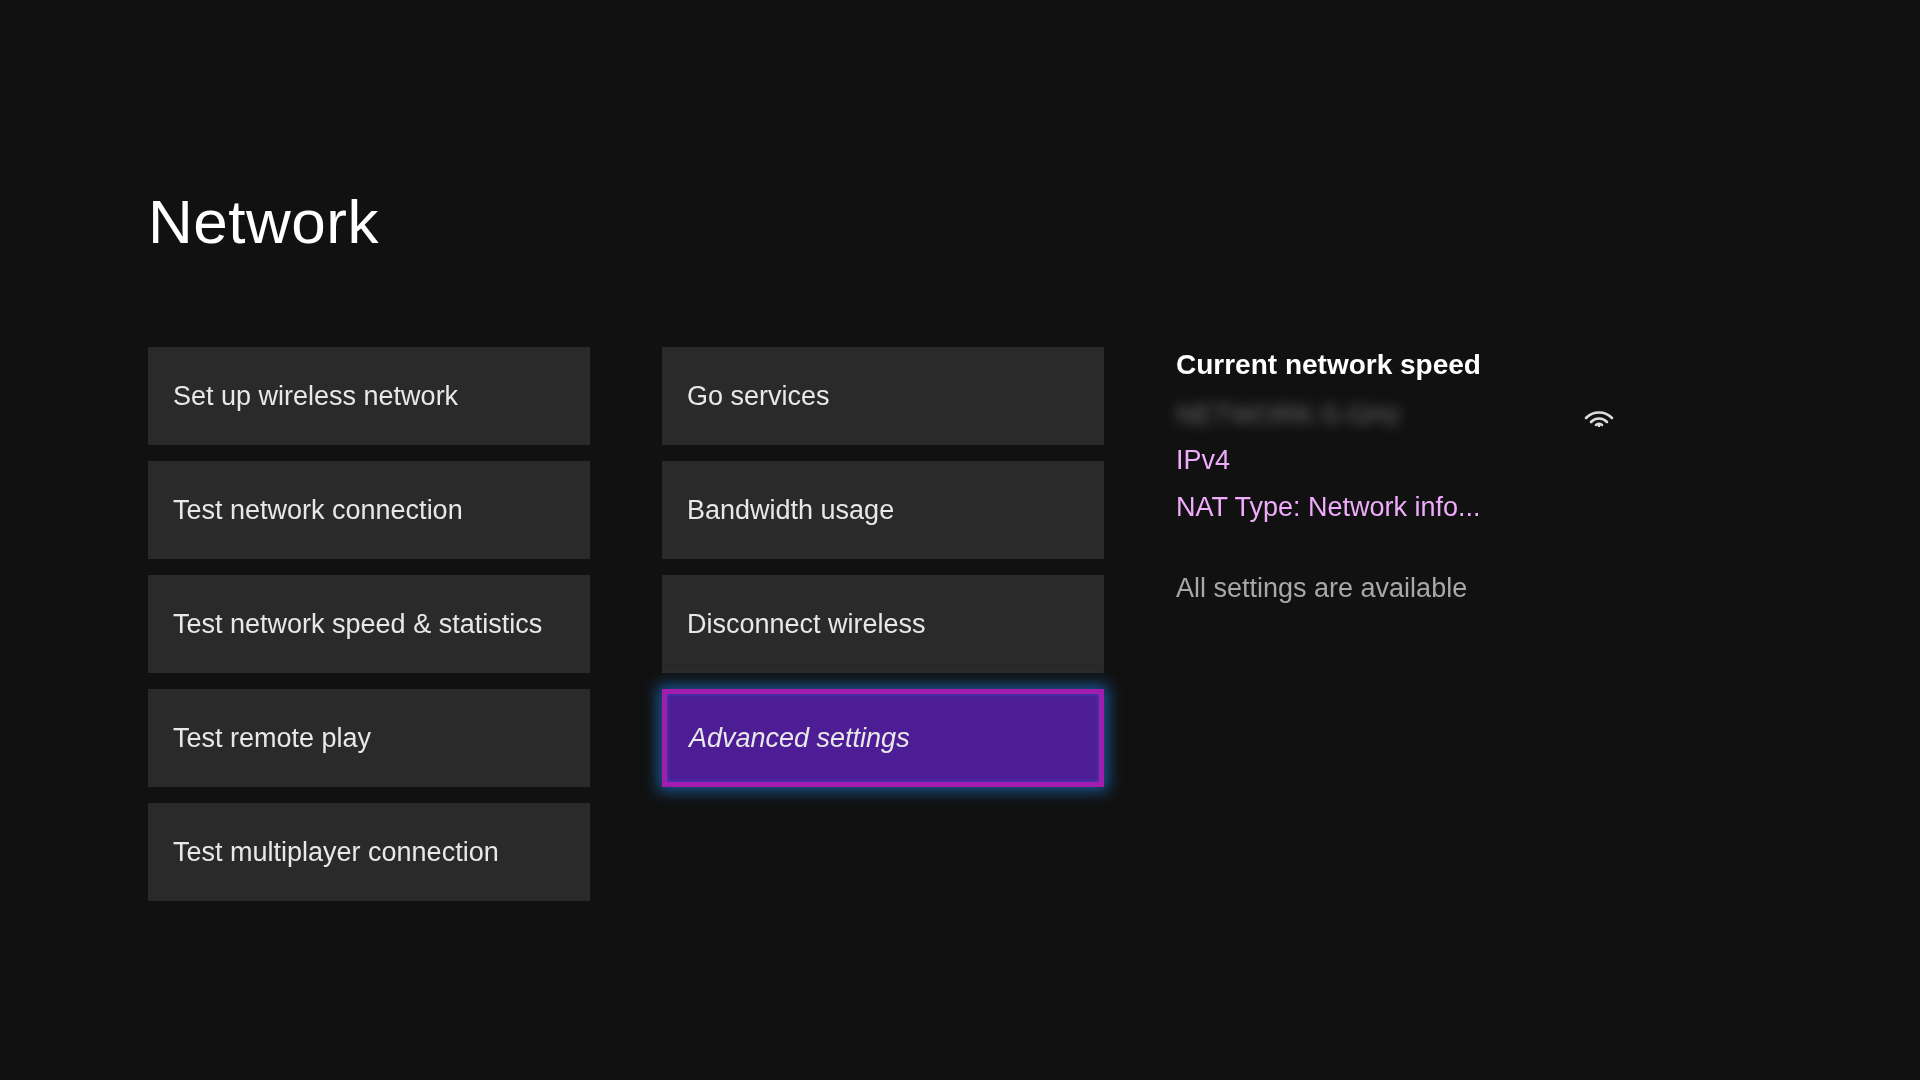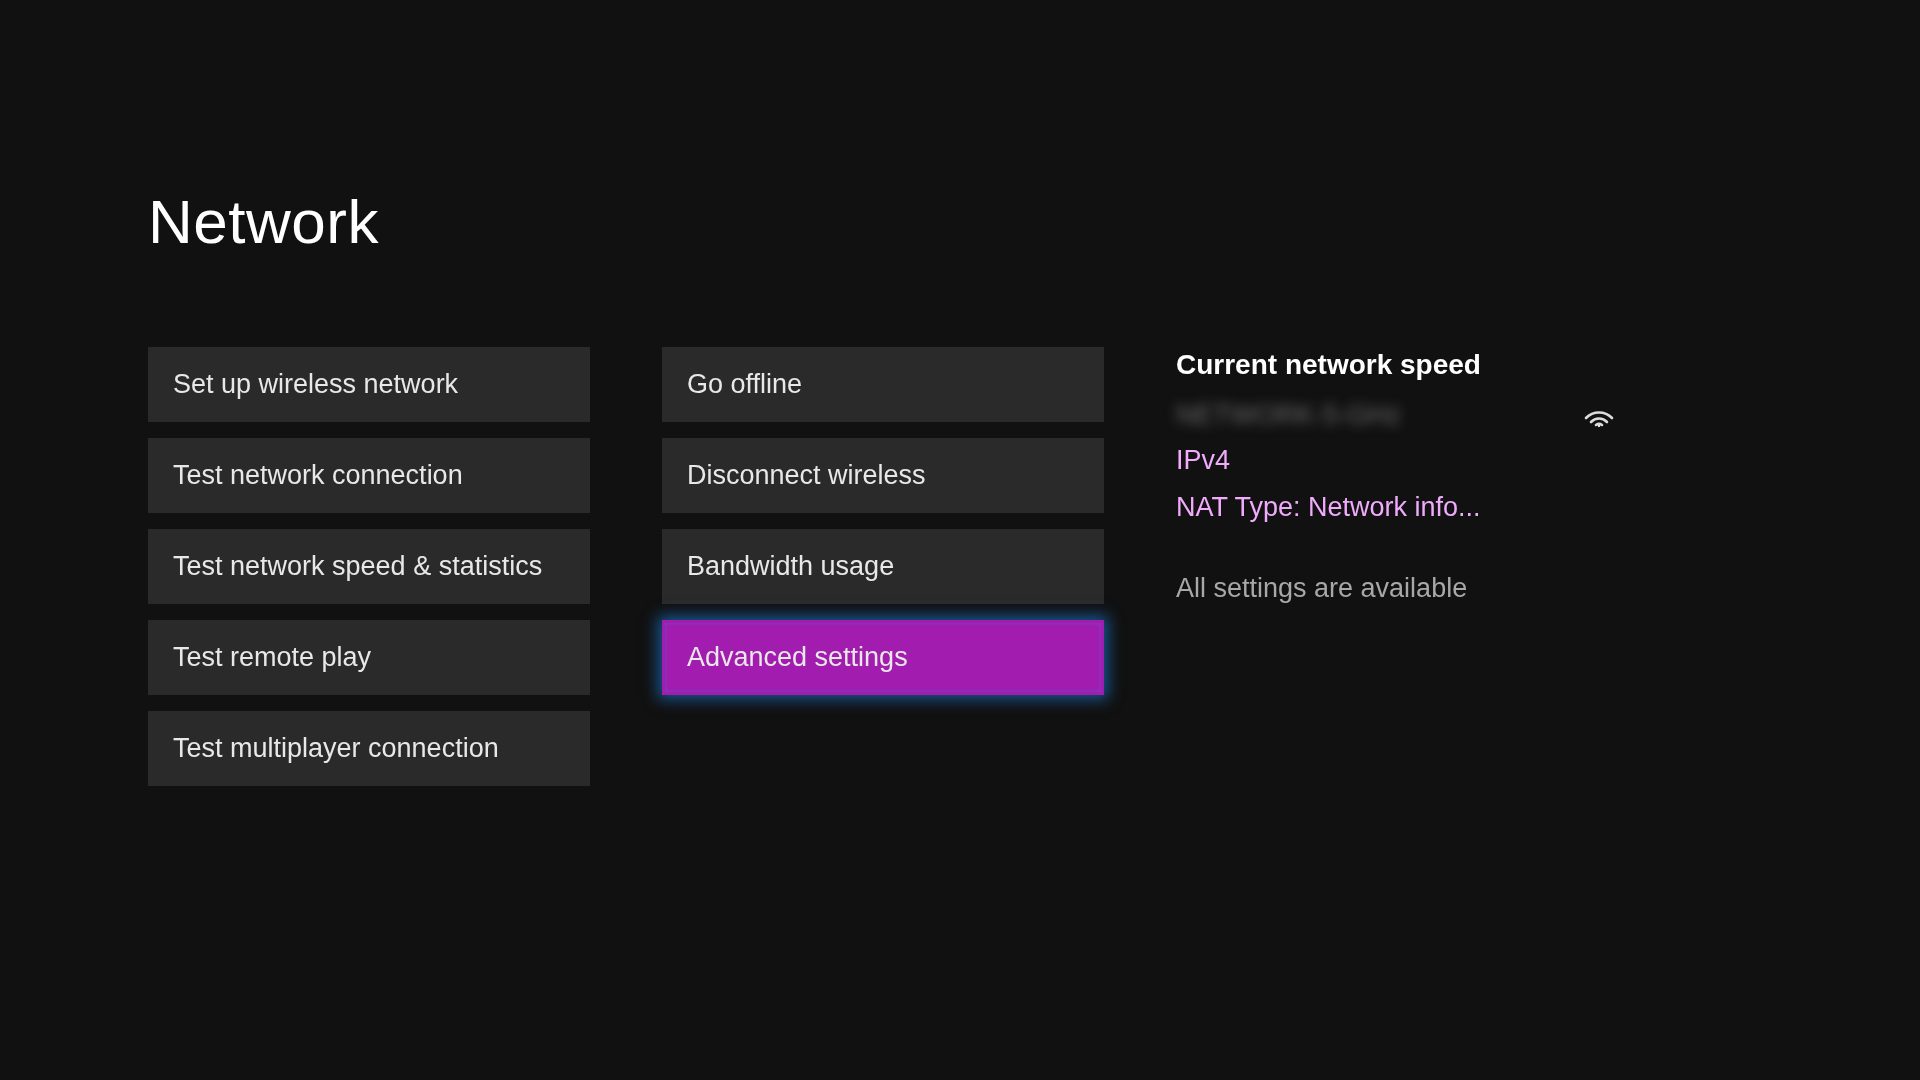--- a/index.html
+++ b/index.html
@@ -30,34 +30,35 @@
     gap: 72px;
   }
   .col {
     display: flex;
     flex-direction: column;
     gap: 16px;
     width: 442px;
   }
   .option {
     background: #2a2a2a;
-    height: 75px;
+    height: 98px;
     display: flex;
     align-items: center;
     padding: 0 22px;
     font-size: 27px;
     font-weight: 400;
     color: #e8e8e8;
     cursor: pointer;
     border: 3px solid transparent;
   }
   .option.selected {
-    border: 3px solid #a21caf;
+    border: 5px solid #a21caf;
     box-shadow: 0 0 14px 4px rgba(30, 144, 255, 0.55), inset 0 0 4px rgba(30,144,255,0.4);
-    background: #a21caf;
+    background: #4c1d95;
+    font-style: italic;
   }
   .status-panel {
     width: 440px;
     padding-top: 2px;
   }
   .status-title {
     font-size: 28px;
     font-weight: 700;
     color: #ffffff;
     margin-bottom: 18px;
@@ -109,27 +110,27 @@
       <div class="option">
         <span>Test remote play</span>
       </div>
       <div class="option">
         <span>Test multiplayer connection</span>
       </div>
     </div>
 
     <div class="col">
       <div class="option">
-        <span>Go offline</span>
+        <span>Go services</span>
+      </div>
+      <div class="option">
+        <span>Bandwidth usage</span>
       </div>
       <div class="option">
         <span>Disconnect wireless</span>
-      </div>
-      <div class="option">
-        <span>Bandwidth usage</span>
       </div>
       <div class="option selected">
         <span>Advanced settings</span>
       </div>
     </div>
 
     <div class="status-panel">
       <div class="status-title">Current network speed</div>
       <div class="status-row1">
         <span class="blurred-name">NETWORK-5-GHz</span>

